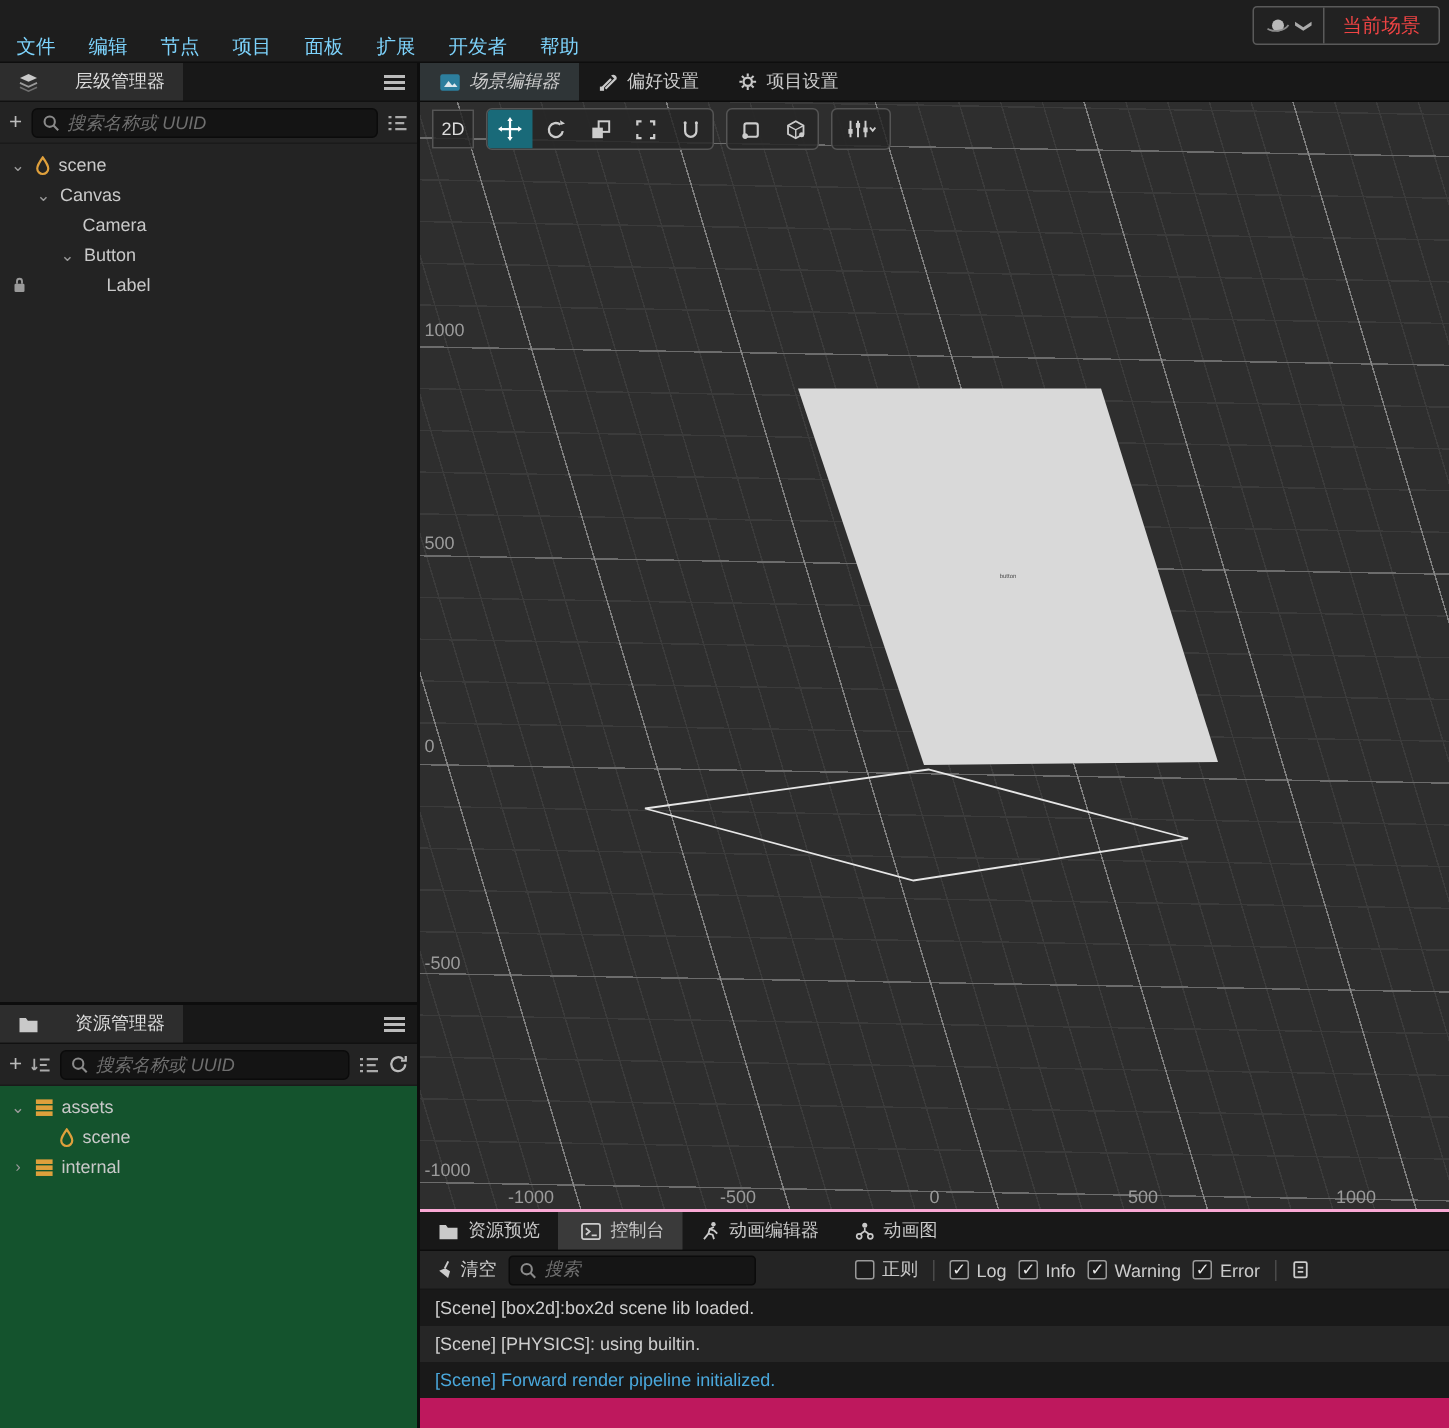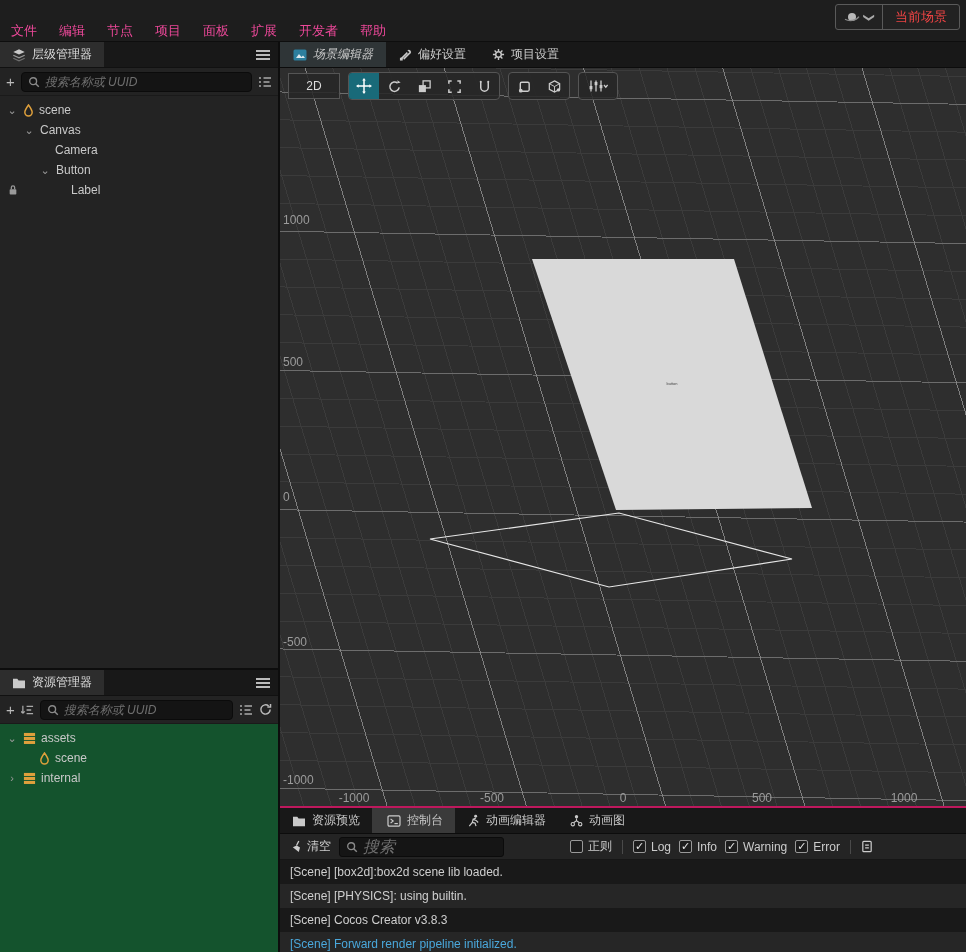--- a/index.html
+++ b/index.html
@@ -5,29 +5,29 @@
   * { margin:0; padding:0; box-sizing:border-box; }
   html,body { width:966px; height:952px; overflow:hidden; background:#1e1e1e;
     font-family:"Liberation Sans","DejaVu Sans",sans-serif; color:#ccc; }
   .abs { position:absolute; }
   #root { position:relative; width:966px; height:952px; }
 
   
   #titlebar { left:0; top:0; width:966px; height:20px; background:#1d1d1d; display:flex; align-items:center; padding-left:8px; gap:7px; }
   #titlebar .title { font-size:12px; font-weight:bold; color:#e8e8e8; }
   #menubar { left:0; top:20px; width:966px; height:22px; background:#1d1d1d; display:flex; align-items:center; gap:0; border-bottom:1px solid #0e0e0e; }
-  #menubar span { font-size:13px; color:#ec4899; padding:0 11px; cursor:default; }
+  #menubar span { font-size:13px; color:#7dd3fc; padding:0 11px; cursor:default; }
   #scene-selector { right:6px; top:4px; height:26px; display:flex; align-items:center; border:1px solid #5a5a5a; border-radius:3px; background:#222; }
   #scene-selector .seg1 { display:flex; align-items:center; gap:5px; padding:0 8px; border-right:1px solid #5a5a5a; height:100%; }
   #scene-selector .seg2 { padding:0 12px; font-size:13px; color:#ef4444; }
   .chev-down { display:inline-block; transform:rotate(90deg); font-size:11px; color:#aaa; }
 
   
   .panel-header { height:26px; background:#181818; display:flex; align-items:stretch; border-bottom:1px solid #111; }
-  .panel-tab { display:flex; align-items:center; gap:6px; padding:0 12px; background:#2d2d2d; font-size:12px; color:#ddd; }
+  .panel-tab { display:flex; align-items:center; gap:24px; padding:0 12px; background:#2d2d2d; font-size:12px; color:#ddd; }
   .panel-menu { margin-left:auto; align-self:center; margin-right:8px; }
   .hamb { display:inline-block; width:14px; }
   .hamb i { display:block; height:2px; background:#bbb; margin:2px 0; }
   .ptoolbar { height:28px; display:flex; align-items:center; background:#232323; padding:0 6px; gap:6px; border-bottom:1px solid #1a1a1a; }
   .search { flex:1; display:flex; align-items:center; gap:5px; background:#141414; border:1px solid #0b0b0b; border-radius:4px; height:20px; padding:0 6px; }
   .search input { flex:1; background:transparent; border:none; outline:none; color:#ccc; font-size:12px; font-style:italic; min-width:0; font-family:inherit; }
   .search input::placeholder { color:#6f6f6f; }
   .tbtn { color:#bbb; font-size:15px; line-height:1; cursor:default; display:flex; align-items:center; }
 
   
@@ -52,33 +52,33 @@
       repeating-linear-gradient(90deg, rgba(150,150,150,0.75) 0 1px, transparent 1px 140px),
       repeating-linear-gradient(0deg, rgba(135,135,135,0.65) 0 1px, transparent 1px 140px),
       repeating-linear-gradient(90deg, #3b3b3b 0 1px, transparent 1px 28px),
       repeating-linear-gradient(0deg, #3b3b3b 0 1px, transparent 1px 28px);
   }
   #scene svg.overlay { position:absolute; left:0; top:0; }
   #scene-toolbar { position:absolute; left:8px; top:4px; display:flex; align-items:center; gap:8px; }
   .tool-group { display:flex; align-items:center; background:rgba(38,38,38,0.85); border:1px solid #555; border-radius:4px; overflow:hidden; }
   .tool { width:30px; height:26px; display:flex; align-items:center; justify-content:center; color:#ccc; }
   .tool.active { background:#196a79; }
-  .tool-2d { width:52px; height:26px; display:flex; align-items:center; justify-content:center; font-size:12px; color:#ddd;
+  .tool-2d { width:28px; height:26px; display:flex; align-items:center; justify-content:center; font-size:12px; color:#ddd;
     background:rgba(38,38,38,0.85); border:1px solid #555; border-radius:0; }
   .axis-label { fill:#9b9b9b; font-size:12px; font-family:"Liberation Sans","DejaVu Sans",sans-serif; }
 
   
-  #bottom { left:280px; top:806px; width:686px; height:146px; background:#be185d; border-top:2px solid #be185d; }
+  #bottom { left:280px; top:806px; width:686px; height:146px; background:#be185d; border-top:2px solid #f9a8d4; }
   #btabs { height:26px; background:#181818; display:flex; border-bottom:1px solid #0c0c0c; }
   .btab { display:flex; align-items:center; gap:6px; padding:0 12px; font-size:12px; color:#c9c9c9; }
   .btab.active { background:#3a3a3a;padding-left:15px; }
   #console-toolbar { height:26px; display:flex; align-items:center; background:#242424; padding:0 10px; gap:8px; border-bottom:1px solid #161616; }
   #console-toolbar .clear { display:flex; align-items:center; gap:4px; font-size:12px; color:#ccc; }
   #console-toolbar .csearch { width:165px; display:flex; align-items:center; gap:5px; background:#151515; border:1px solid #0b0b0b; border-radius:3px; height:20px; padding:0 6px; }
-  #console-toolbar .csearch input { flex:1; background:transparent; border:none; outline:none; color:#ccc; font-size:16px; font-style:italic; min-width:0; font-family:Liberation Sans, sans-serif; }
+  #console-toolbar .csearch input { flex:1; background:transparent; border:none; outline:none; color:#ccc; font-size:12px; font-style:italic; min-width:0; font-family:Liberation Mono, monospace; }
   #console-toolbar .csearch input::placeholder { color:#6f6f6f; }
   .cb { display:flex; align-items:center; gap:5px; font-size:12px; color:#ccc; }
   .box { width:13px; height:13px; border:1px solid #999; border-radius:2px; background:#1c1c1c; display:flex; align-items:center; justify-content:center; font-size:11px; color:#e8e8e8; }
   .vsep { width:1px; height:14px; background:#4a4a4a; margin:0 2px; }
   #logs { height:94px; display:flex; flex-direction:column; overflow:hidden; }
   .log-row { height:24px; flex:0 0 24px; display:flex; align-items:center; padding-left:10px; font-size:12px; color:#cfcfcf; }
   .log-row:nth-child(odd) { background:#191919; }
   .log-row:nth-child(even) { background:#262626; }
   .log-row.hl span { color:#4aa8dc; }
 
@@ -439,22 +439,19 @@
       </span>
     </div>
 
     <div id="logs">
       <div class="log-row">
           <span>[Scene] [box2d]:box2d scene lib loaded.</span>
         </div>
       <div class="log-row">
           <span>[Scene] [PHYSICS]: using builtin.</span>
         </div>
-      <div class="log-row">
-          <span>[Scene] Cocos Creator v3.8.3</span>
-        </div>
       <div class="log-row hl">
           <span>[Scene] Forward render pipeline initialized.</span>
         </div>
     </div>
   </div>
 
 </div>
 
 </body></html>

